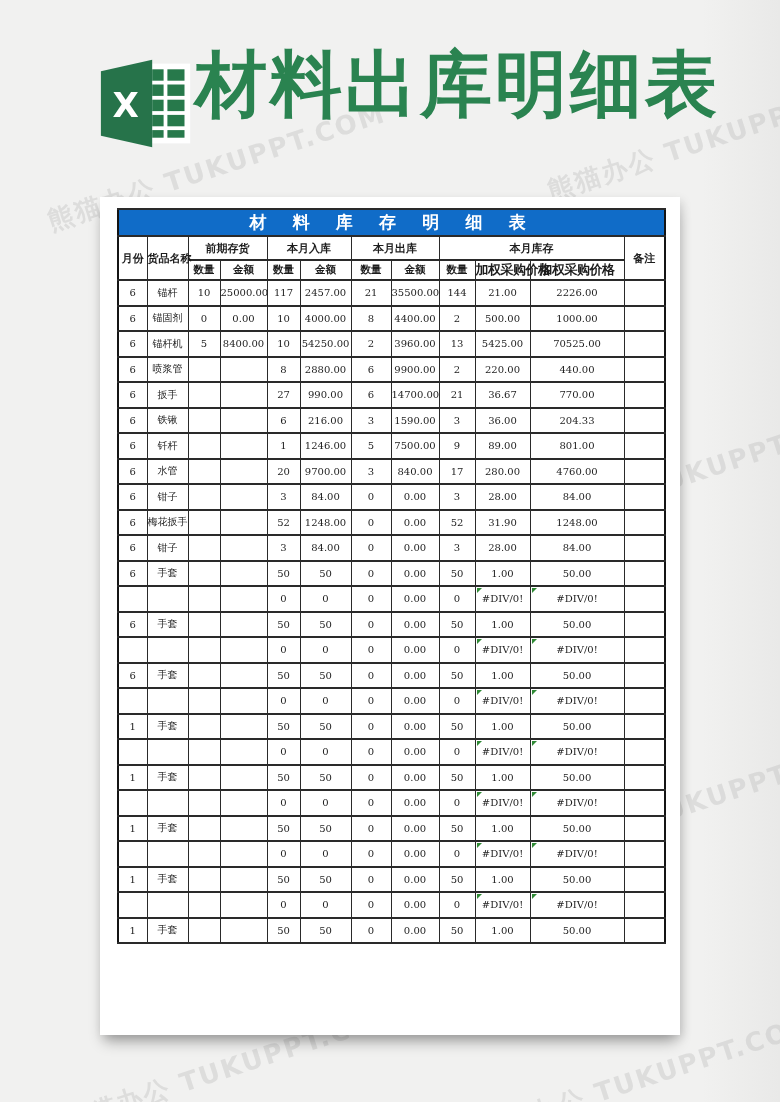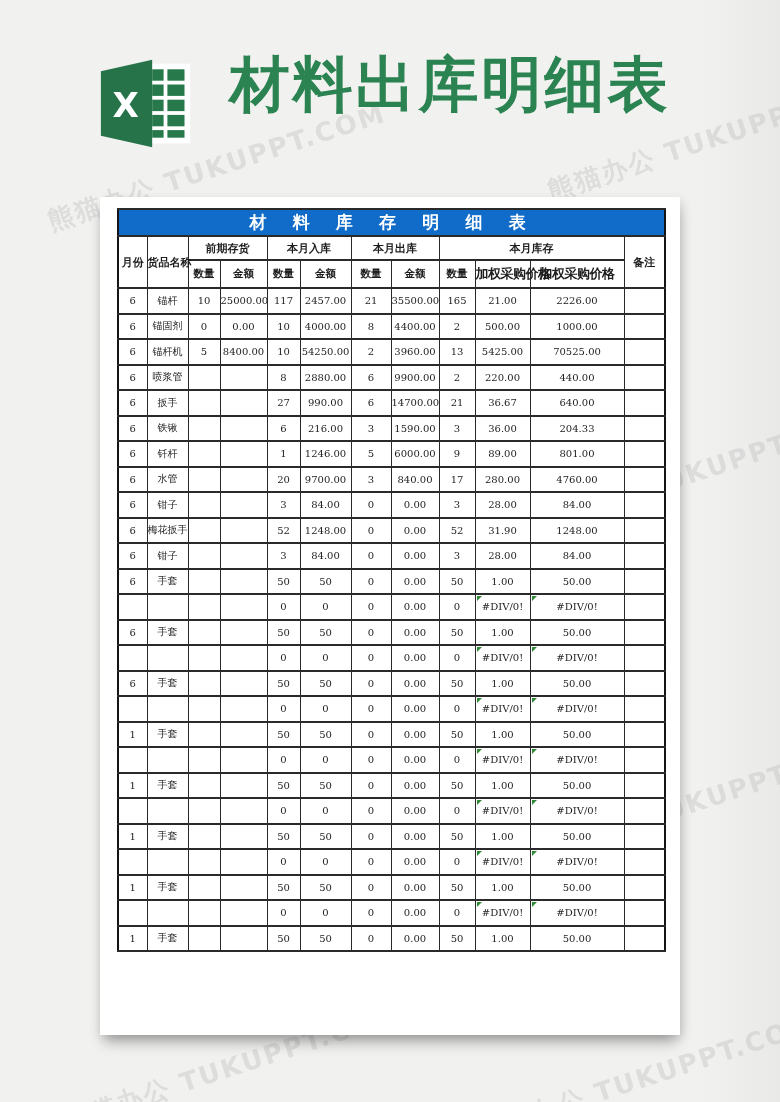--- a/index.html
+++ b/index.html
@@ -13,21 +13,21 @@
   .watermark {
     position:absolute; white-space:nowrap; pointer-events:none;
     color:#bdbdbd; opacity:.38; font-weight:bold; font-size:26px;
     letter-spacing:2px; transform:rotate(-18deg);
   }
   
   .promo { position:absolute; left:0; top:0; width:780px; height:197px; }
   .logo { position:absolute; left:99px; top:55px; width:95px; height:97px; }
   .titles { position:absolute; left:195px; top:48px; width:510px; text-align:center; }
   .big-title {
-    font-size:60px; font-weight:bold; color:#2a8350; letter-spacing:3px;
+    font-size:72px; font-weight:bold; color:#2a8350; letter-spacing:3px;
     line-height:72px; white-space:nowrap;
   }
   .sub-title {
     margin-top:6px; font-size:25px; font-weight:bold; color:#3d3d3d;
     letter-spacing:1px; white-space:nowrap;
   }
   
   .paper {
     position:absolute; left:100px; top:197px; width:580px; height:838px;
     background:#ffffff;
@@ -43,21 +43,21 @@
     border-left:1px solid #2a2a2a; border-right:1px solid #2a2a2a;
     border-top:2px solid #2a2a2a; border-bottom:2px solid #2a2a2a;
     text-align:center; vertical-align:middle; white-space:nowrap; overflow:visible;
   }
   tr.title-row th {
     background:#106cc8; color:#ffffff; height:27px;
     font-family:Liberation Mono, monospace;
     font-size:17px; font-weight:bold; letter-spacing:8px;margin-left:48px;
   }
   tr.group-row th { height:24px; font-size:11px; font-weight:bold; }
-  tr.sub-row th   { height:28px; font-size:10.5px; font-weight:bold; }
+  tr.sub-row th   { height:20px; font-size:10.5px; font-weight:bold; }
   tr.sub-row th.squeeze { font-size:13px; letter-spacing:-0.5px; }
   tbody td { height:25.5px; font-size:10px; }
   td.err { position:relative; }
   td.err::before {
     content:""; position:absolute; left:1px; top:1px; width:0; height:0;
     border-style:solid; border-width:5px 5px 0 0;
     border-color:#2f8a35 transparent transparent transparent;
   }
 </style>
 </head>
@@ -142,21 +142,21 @@
       <tbody id="rows-body">
           <tr>
             <td>6</td>
             <td>锚杆</td>
             <td>10</td>
             <td>25000.00</td>
             <td>117</td>
             <td>2457.00</td>
             <td>21</td>
             <td>35500.00</td>
-            <td>165</td>
+            <td>144</td>
             <td>21.00</td>
             <td>2226.00</td>
             <td></td>
           </tr>
           <tr>
             <td>6</td>
             <td>锚固剂</td>
             <td>0</td>
             <td>0.00</td>
             <td>10</td>
@@ -200,21 +200,21 @@
             <td>6</td>
             <td>扳手</td>
             <td></td>
             <td></td>
             <td>27</td>
             <td>990.00</td>
             <td>6</td>
             <td>14700.00</td>
             <td>21</td>
             <td>36.67</td>
-            <td>640.00</td>
+            <td>770.00</td>
             <td></td>
           </tr>
           <tr>
             <td>6</td>
             <td>铁锹</td>
             <td></td>
             <td></td>
             <td>6</td>
             <td>216.00</td>
             <td>3</td>
@@ -225,21 +225,21 @@
             <td></td>
           </tr>
           <tr>
             <td>6</td>
             <td>钎杆</td>
             <td></td>
             <td></td>
             <td>1</td>
             <td>1246.00</td>
             <td>5</td>
-            <td>6000.00</td>
+            <td>7500.00</td>
             <td>9</td>
             <td>89.00</td>
             <td>801.00</td>
             <td></td>
           </tr>
           <tr>
             <td>6</td>
             <td>水管</td>
             <td></td>
             <td></td>

